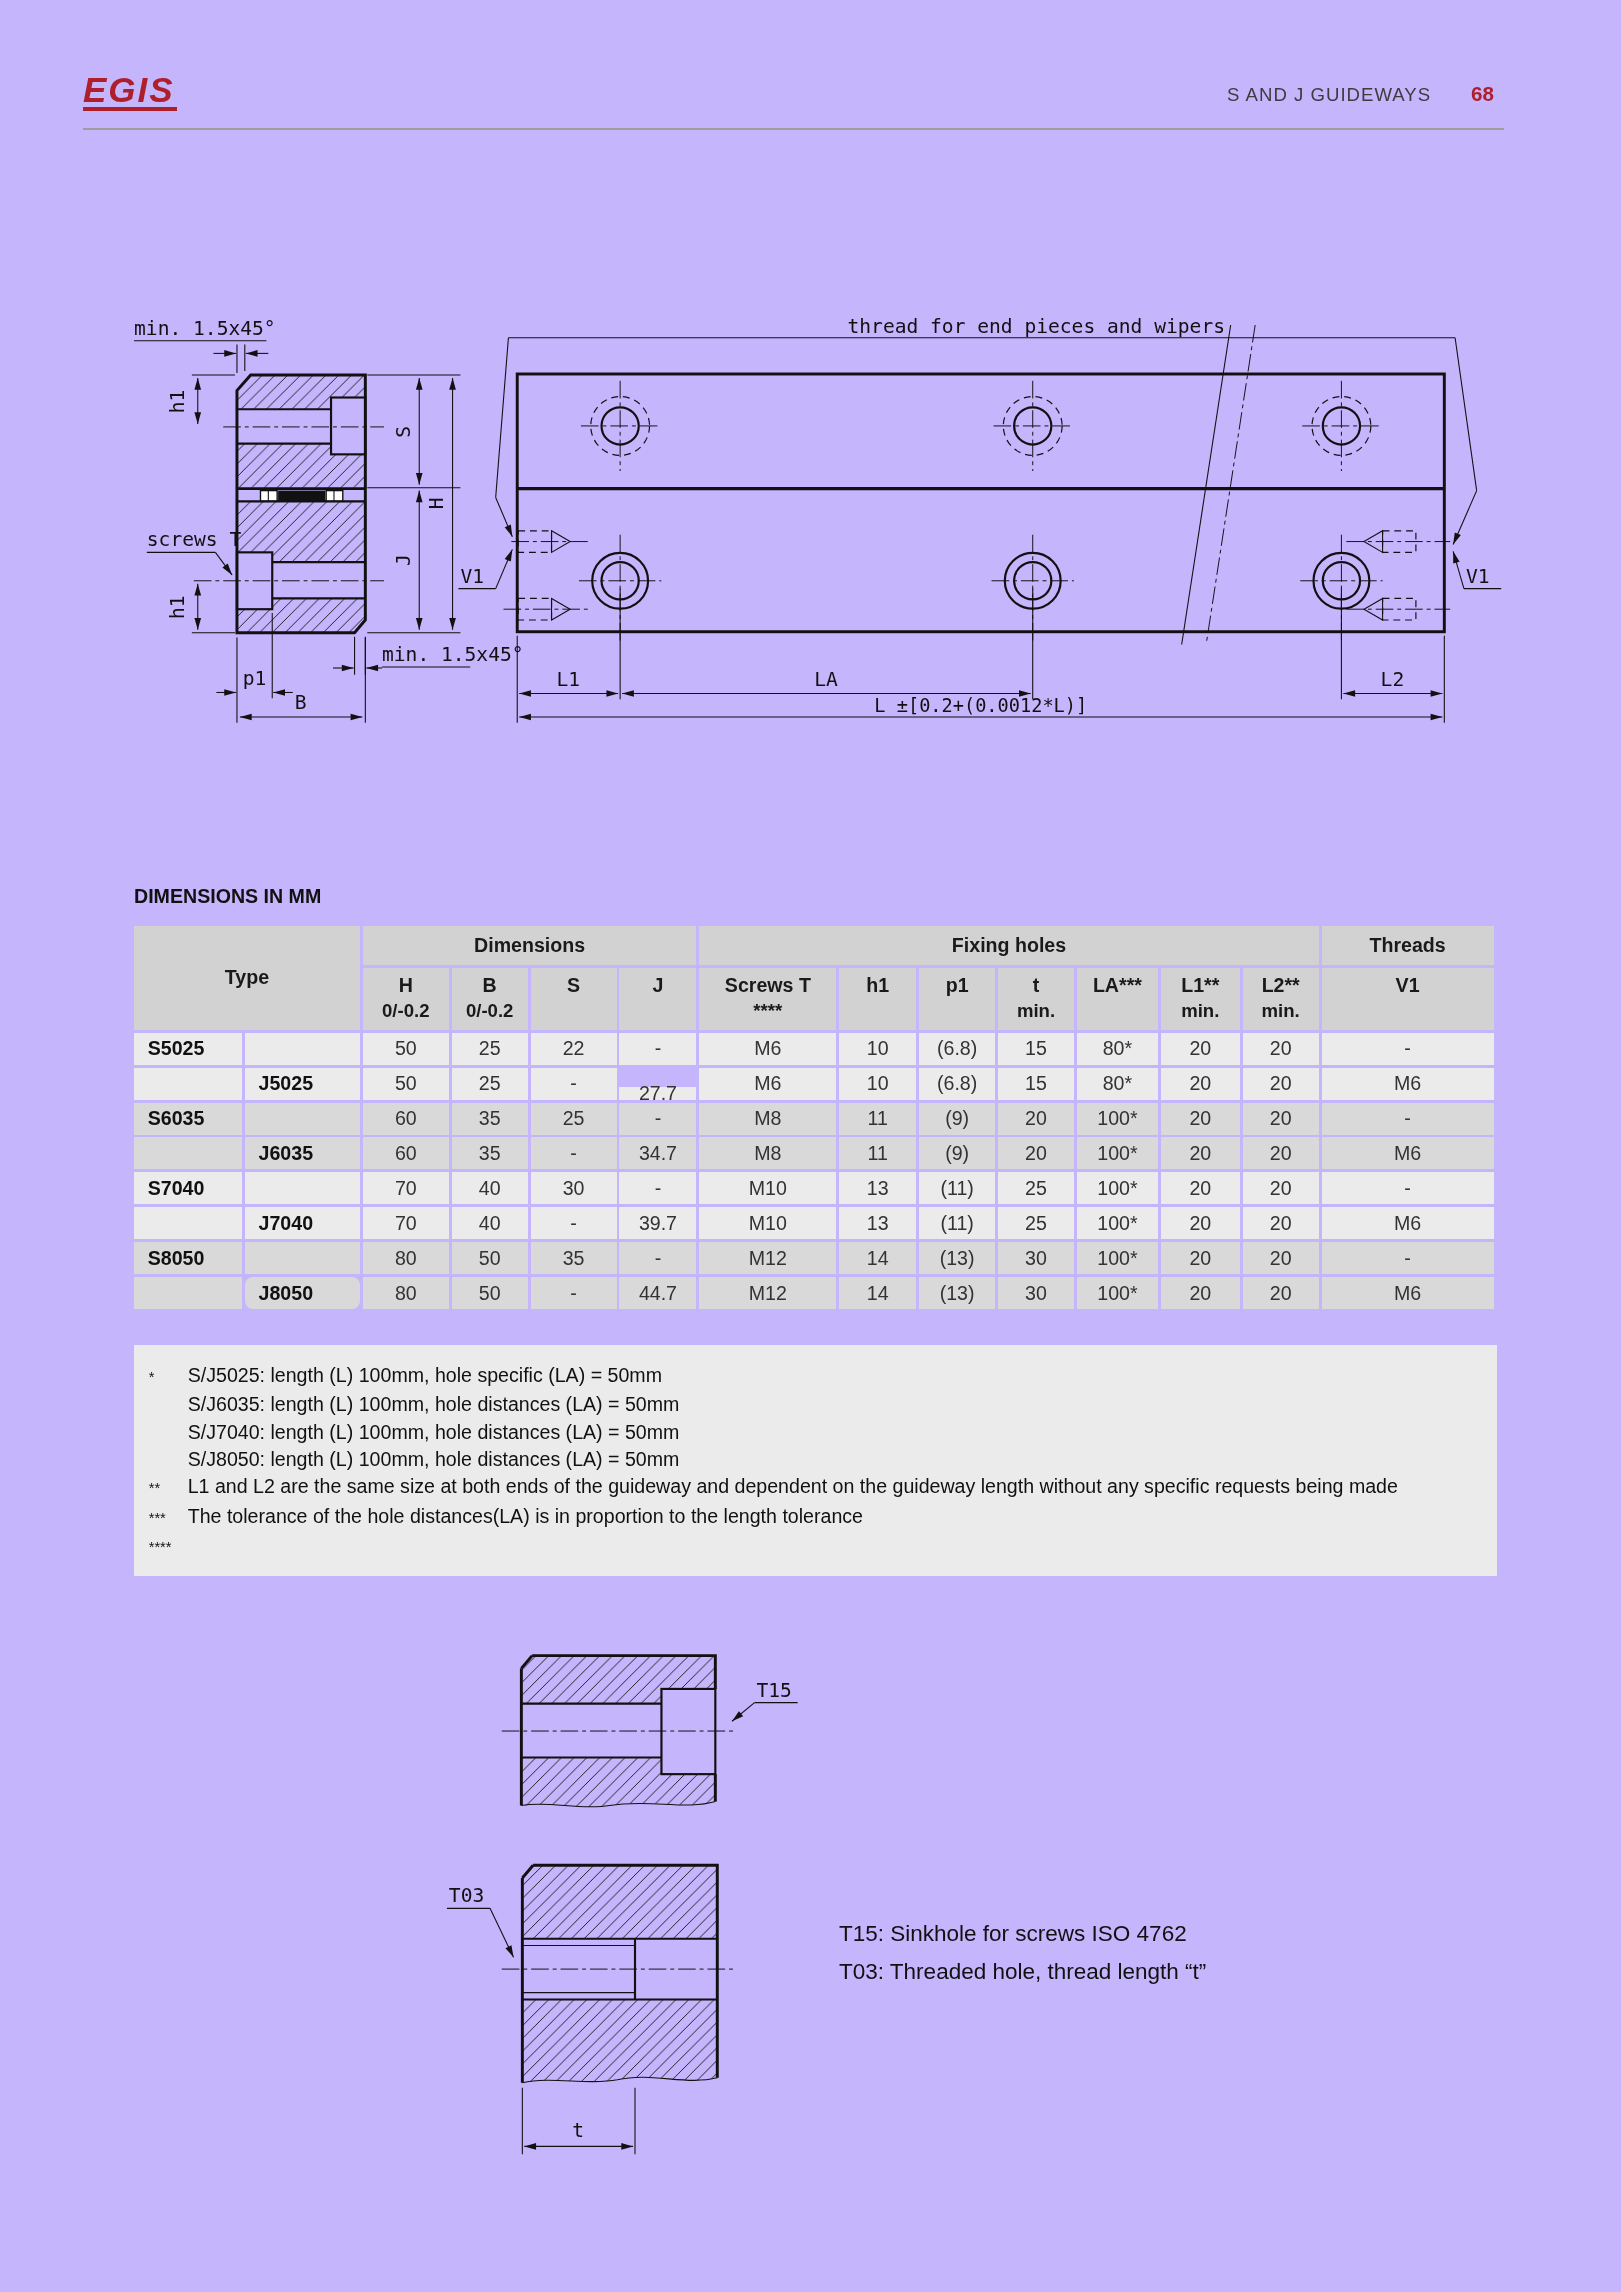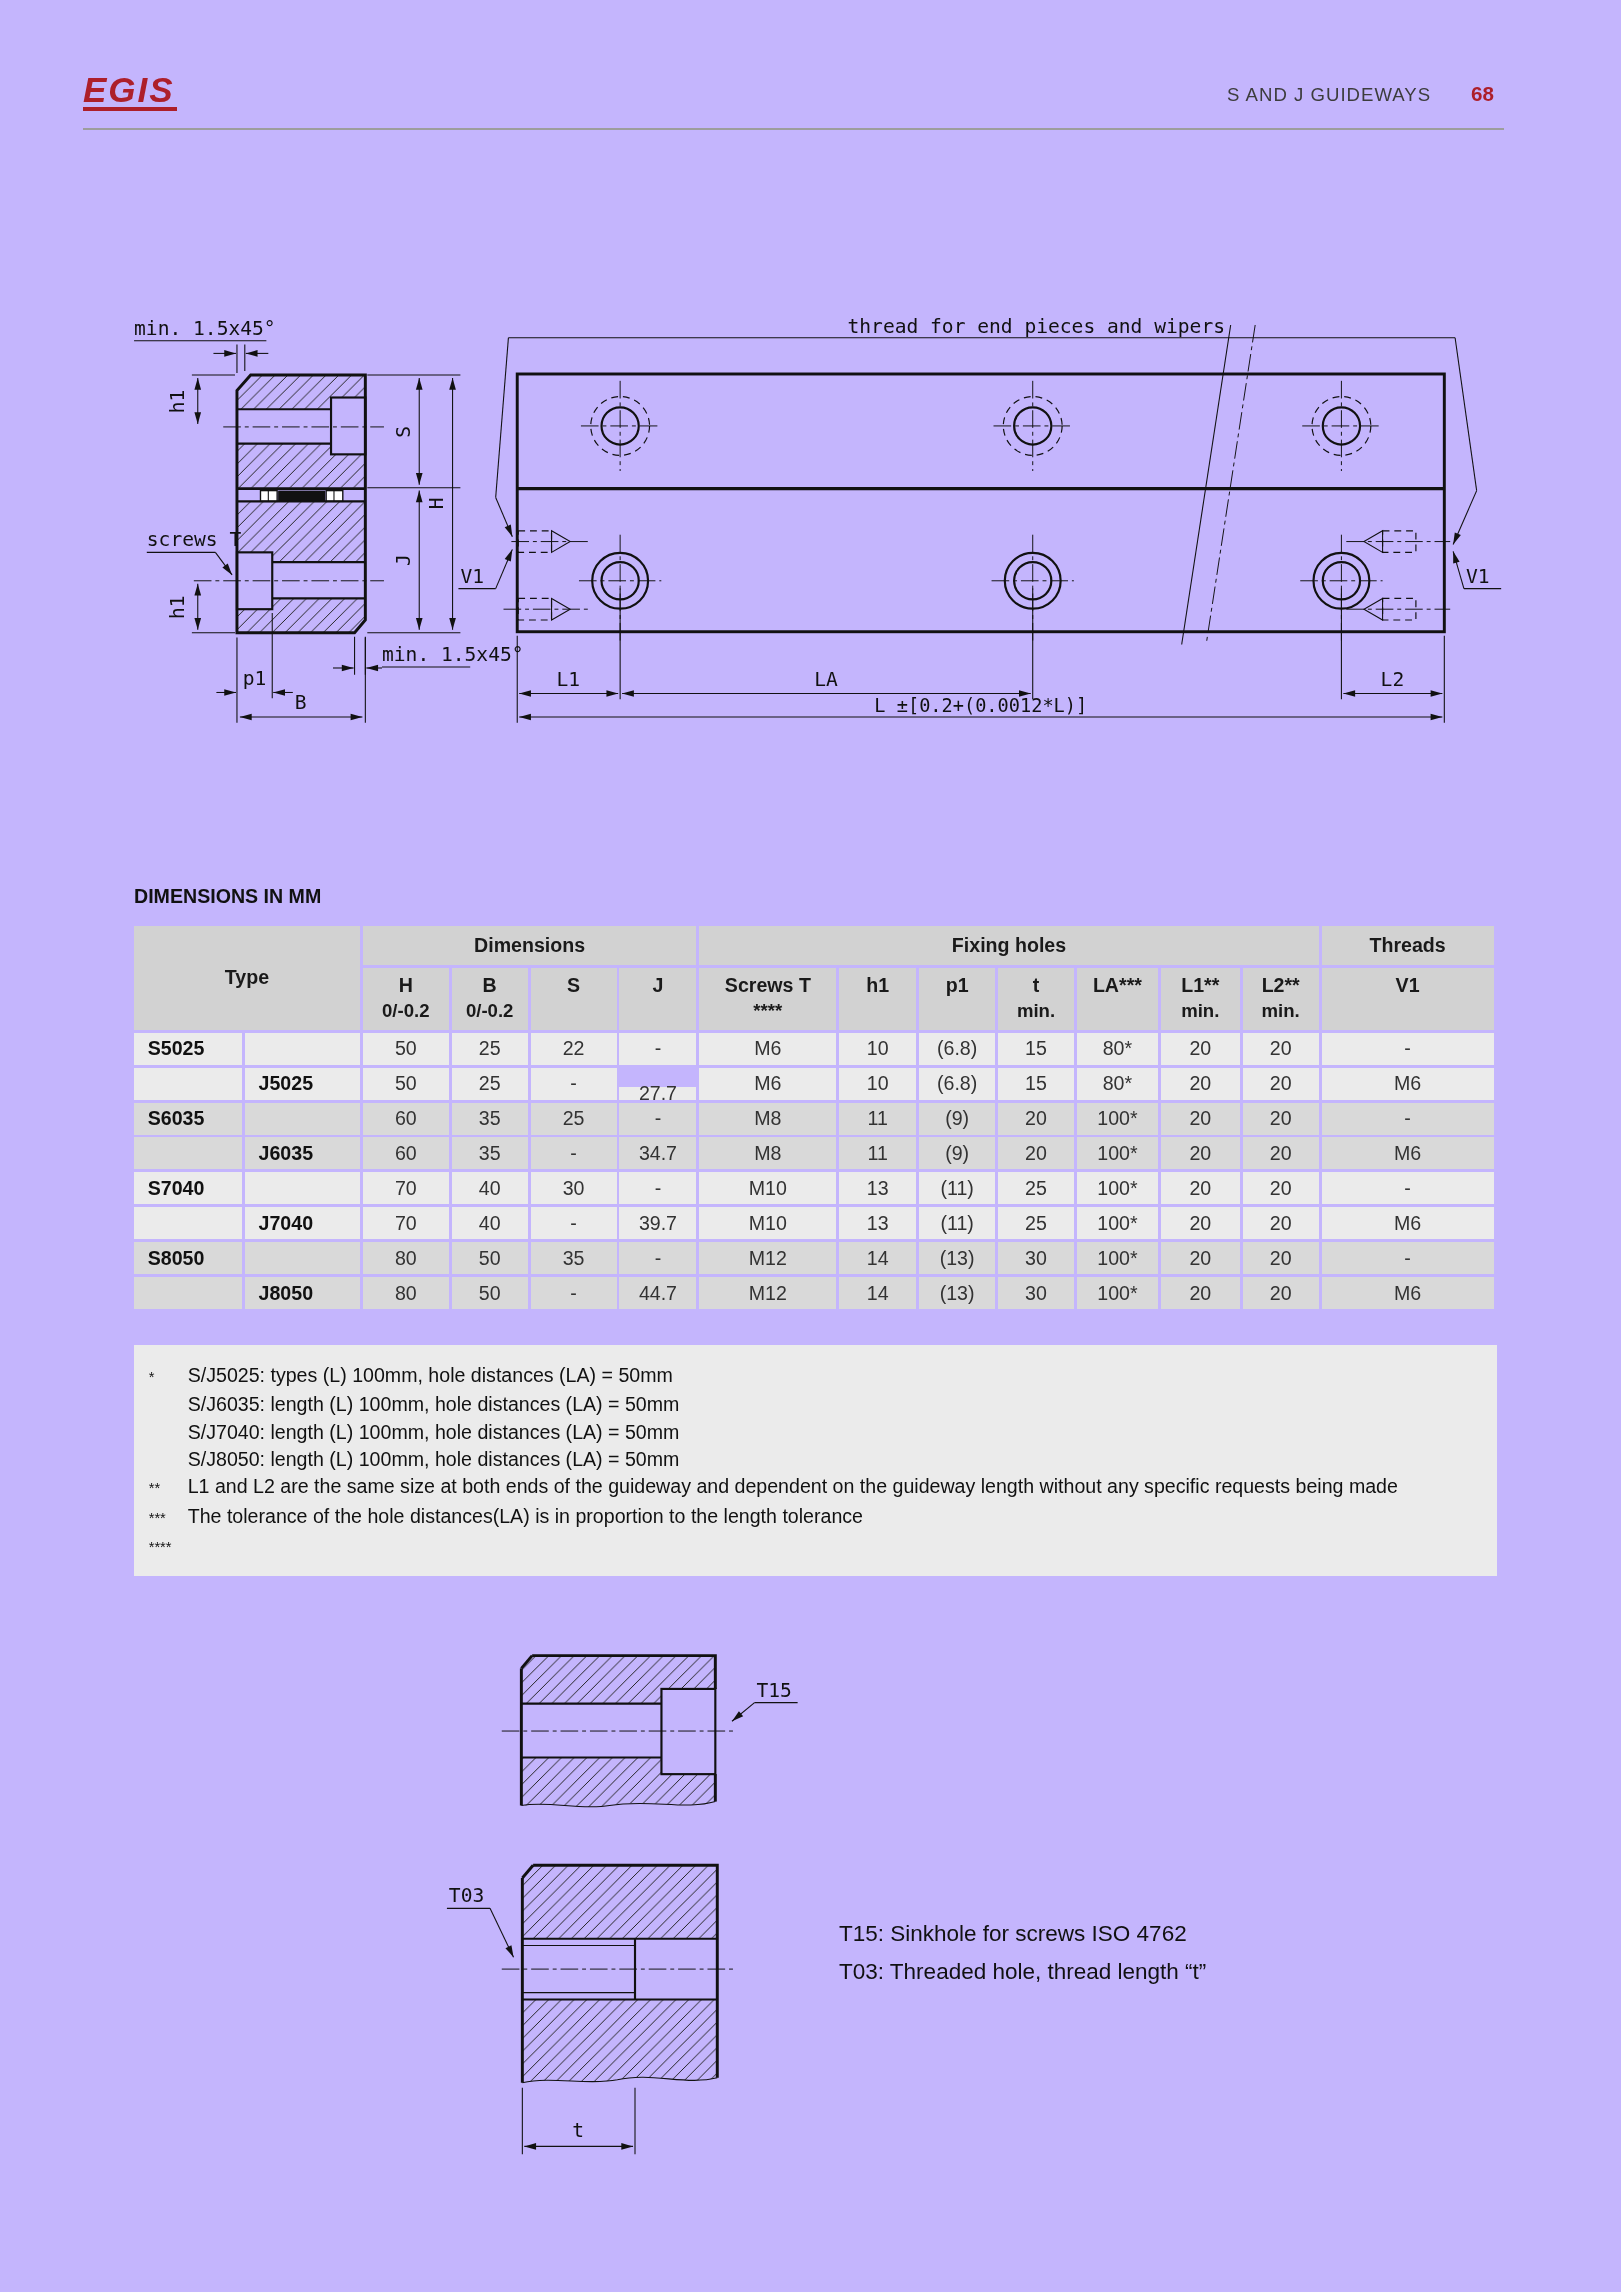--- a/index.html
+++ b/index.html
@@ -374,39 +374,39 @@
       <div class="cell vcell row-dark" style="grid-row: 9;">-</div>
       <div class="cell vcell row-dark" style="grid-row: 9;">M12</div>
       <div class="cell vcell row-dark" style="grid-row: 9;">14</div>
       <div class="cell vcell row-dark" style="grid-row: 9;">(13)</div>
       <div class="cell vcell row-dark" style="grid-row: 9;">30</div>
       <div class="cell vcell row-dark" style="grid-row: 9;">100*</div>
       <div class="cell vcell row-dark" style="grid-row: 9;">20</div>
       <div class="cell vcell row-dark" style="grid-row: 9;">20</div>
       <div class="cell vcell row-dark" style="grid-row: 9;">-</div>
       <div class="cell tcell row-dark" style="grid-row: 10;"></div>
-      <div class="cell tcell row-dark" style="grid-row: 10;">J8050</div>
+      <div class="cell tcell row-dark" style="grid-row: 10; border-radius: 8px;">J8050</div>
       <div class="cell vcell row-dark" style="grid-row: 10;">80</div>
       <div class="cell vcell row-dark" style="grid-row: 10;">50</div>
       <div class="cell vcell row-dark" style="grid-row: 10;">-</div>
       <div class="cell vcell row-dark" style="grid-row: 10;">44.7</div>
       <div class="cell vcell row-dark" style="grid-row: 10;">M12</div>
       <div class="cell vcell row-dark" style="grid-row: 10;">14</div>
       <div class="cell vcell row-dark" style="grid-row: 10;">(13)</div>
       <div class="cell vcell row-dark" style="grid-row: 10;">30</div>
       <div class="cell vcell row-dark" style="grid-row: 10;">100*</div>
       <div class="cell vcell row-dark" style="grid-row: 10;">20</div>
       <div class="cell vcell row-dark" style="grid-row: 10;">20</div>
       <div class="cell vcell row-dark" style="grid-row: 10;">M6</div>
     </div>
 
   <div class="notes">
       <div class="note-line">
         <span class="note-marker">*</span>
-        <span>S/J5025: types (L) 100mm, hole distances (LA) = 50mm</span>
+        <span>S/J5025: length (L) 100mm, hole specific (LA) = 50mm</span>
       </div>
       <div class="note-line">
         <span class="note-marker"></span>
         <span>S/J6035: length (L) 100mm, hole distances (LA) = 50mm</span>
       </div>
       <div class="note-line">
         <span class="note-marker"></span>
         <span>S/J7040: length (L) 100mm, hole distances (LA) = 50mm</span>
       </div>
       <div class="note-line">

